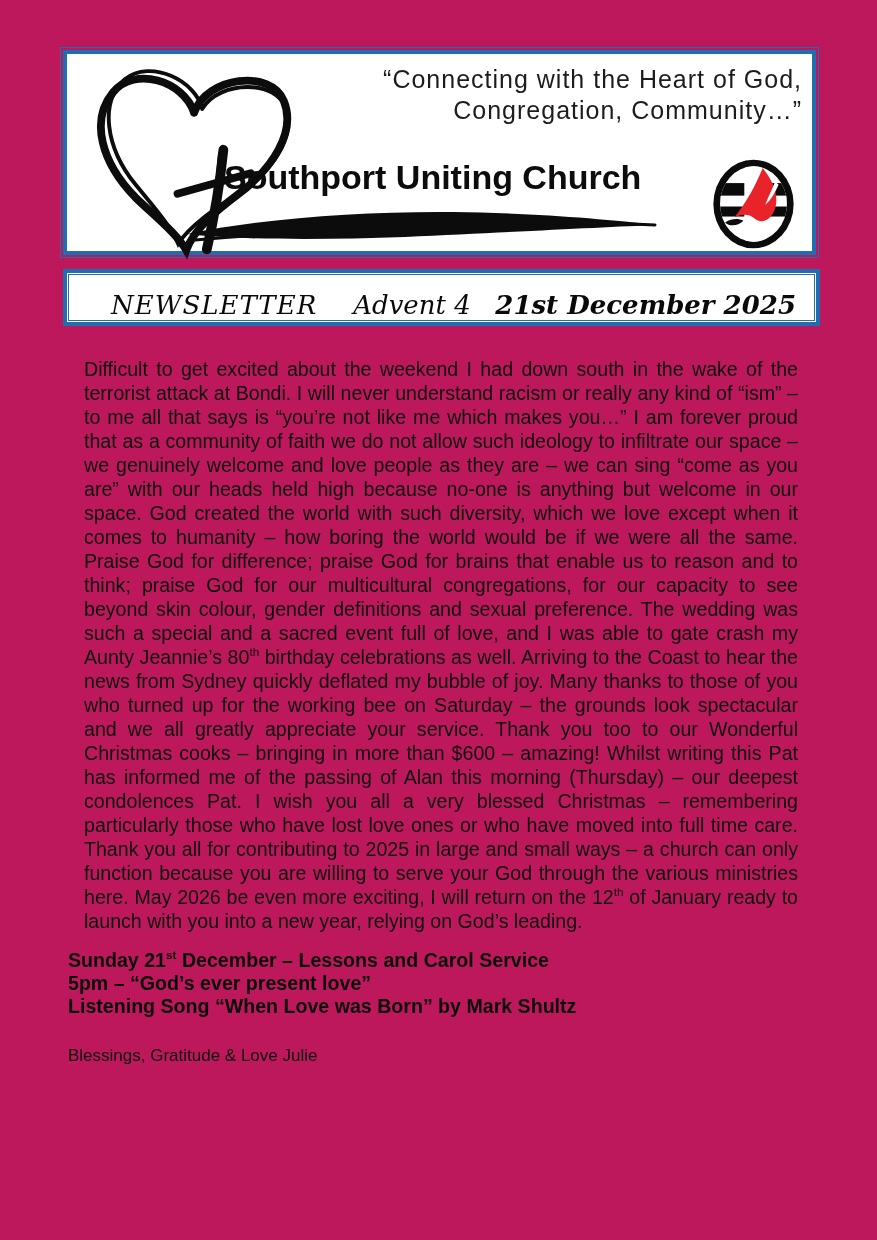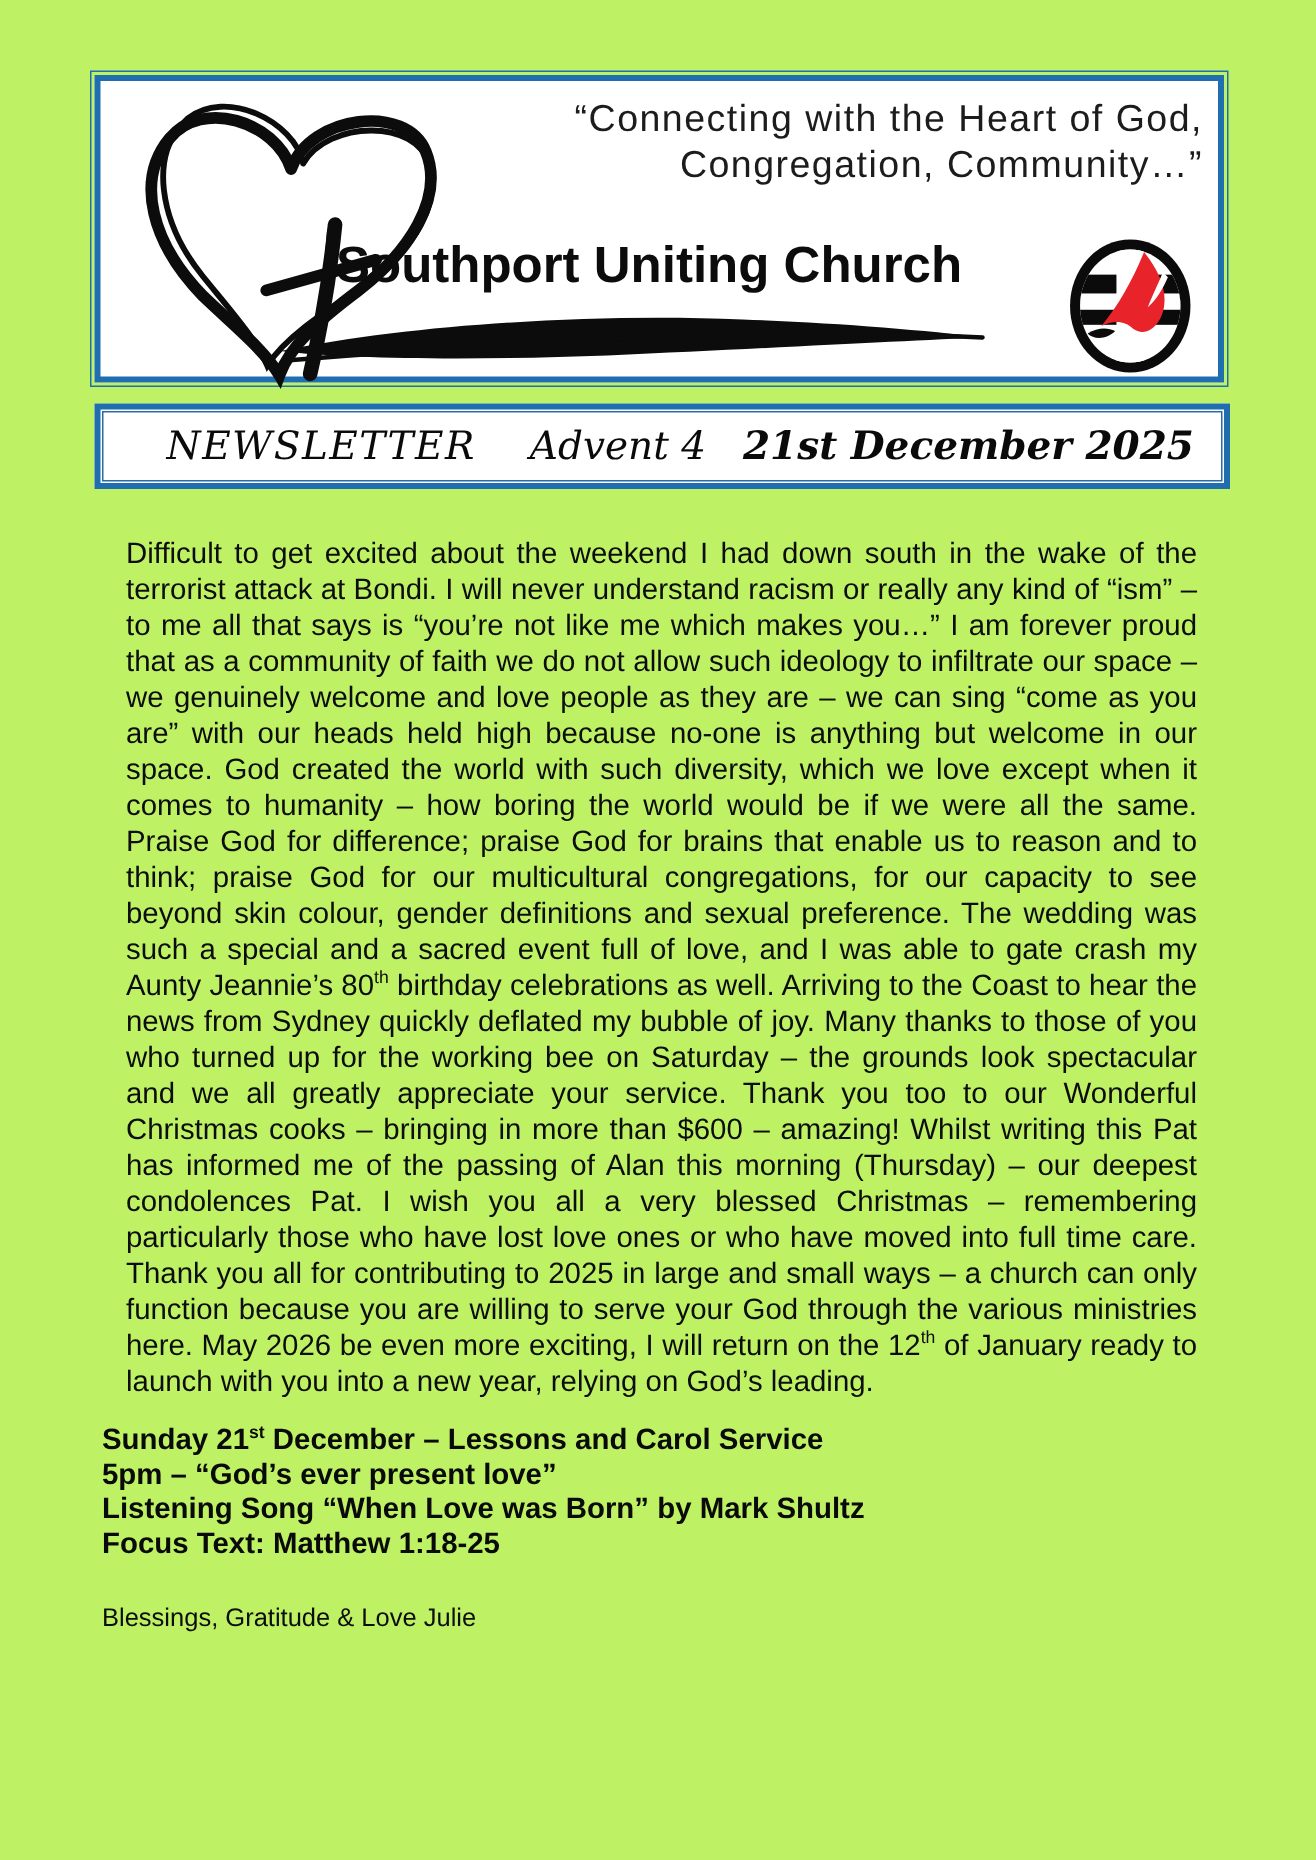--- a/index.html
+++ b/index.html
@@ -1,21 +1,21 @@
 <!DOCTYPE html>
 <html lang="en"><head>
 <meta charset="utf-8">
 <style>
   html, body { margin: 0; padding: 0; background: #888; }
   .page {
     position: relative;
     width: 877px;
     height: 1240px;
     margin: 0 auto;
-    background: #bef264;
+    background: #be185d;
     font-family: "Liberation Sans", sans-serif;
     color: #111111;
     overflow: hidden;
   }
 
   
   .header-box {
     position: absolute;
     left: 63px; top: 50px;
     width: 745px; height: 197px;
@@ -50,21 +50,21 @@
     position: absolute;
     left: 63px; top: 269px;
     width: 749px; height: 49px;
     border: 4px solid var(--blue, #1f6eb0);
     background: #fff;
   }
   .banner-inner {
     position: absolute; inset: 1px;
     border: 1px solid #2b6ca3;
     display: flex;
-    align-items: center;
+    align-items: flex-end;
     padding: 0 18px 0 42px;
     box-sizing: border-box;
     font-family: "DejaVu Serif", serif;
     font-style: italic;
     font-size: 26px;
     color: #0a0a0a;
   }
   .banner-newsletter { letter-spacing: 1px; }
   .banner-edition { margin-left: 36px; }
   .banner-date { margin-left: auto; font-weight: bold; }
@@ -155,18 +155,17 @@
       <span class="banner-date">21st December 2025</span>
     </div>
   </div>
 
   <div class="article">
     <p class="body-para" lang="en"><span>Difficult to get excited about the weekend I had down south in the wake of the terrorist attack at Bondi. I will never understand  racism or really any kind of “ism” – to me all that says is “you’re not like me which makes you…” I am forever proud that as a community of faith we do not allow such ideology to infiltrate our space – we genuinely welcome and love people as they are – we can sing “come as you are” with our heads held high because no-one is anything but welcome in our space. God created the world with such diversity, which we love except when it comes to humanity – how boring the world would be if we were all the same. Praise God for difference; praise God for brains that enable us to reason and to think; praise God for our mul­ticultural congregations, for our capacity to see beyond skin colour, gender definitions and sexual preference. The wedding was such a special and a sacred event full of love, and I was able to gate crash my Aunty Jeannie’s 80</span><sup>th</sup><span> birthday celebrations as well. Arriving to the Coast to hear the news from Sydney quickly deflated my bubble of joy. Many thanks to those of you who turned up for the working bee on Saturday – the grounds look spectacular and we all greatly appreciate your service. Thank you too to our Wonderful Christmas cooks – bringing in more than $600 – amazing! Whilst writing this Pat has informed me of the passing of Alan this morning (Thursday) – our deepest condolences Pat. I wish you all a very blessed Christmas – remembering particularly those who have lost love ones or who have moved into full time care. Thank you all for contributing to 2025 in large and small ways – a church can only function because you are willing to serve your God through the various ministries here. May 2026 be even more exciting, I will return on the 12</span><sup>th</sup><span> of January ready to launch with you into a new year, relying on God’s leading.</span></p>
     <div class="service-block">
         <div><span>Sunday 21</span><sup>st</sup><span> December – Lessons and Carol Service</span></div>
         <div><span>5pm – “God’s ever present love”</span></div>
         <div><span>Listening Song “When Love was Born” by Mark Shultz</span></div>
-        <div><span>Focus Text: Matthew 1:18-25</span></div>
       </div>
     <p class="signoff">Blessings, Gratitude &amp; Love Julie</p>
   </div>
 
 </div>
 
 </body></html>

